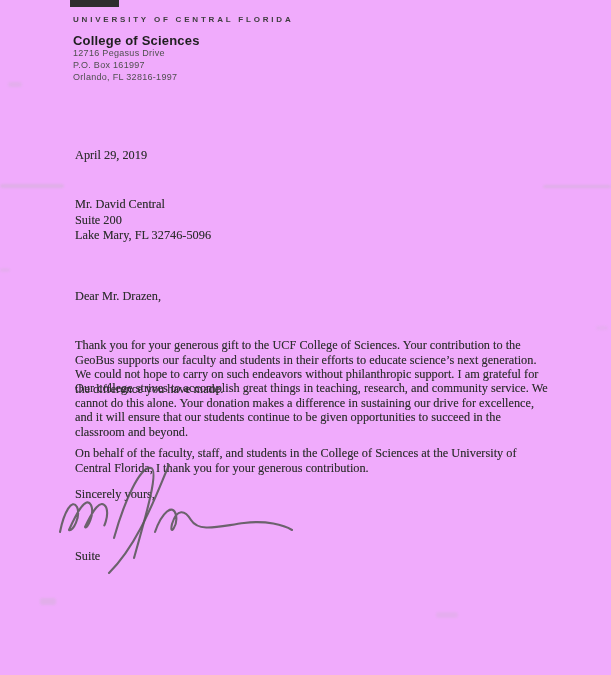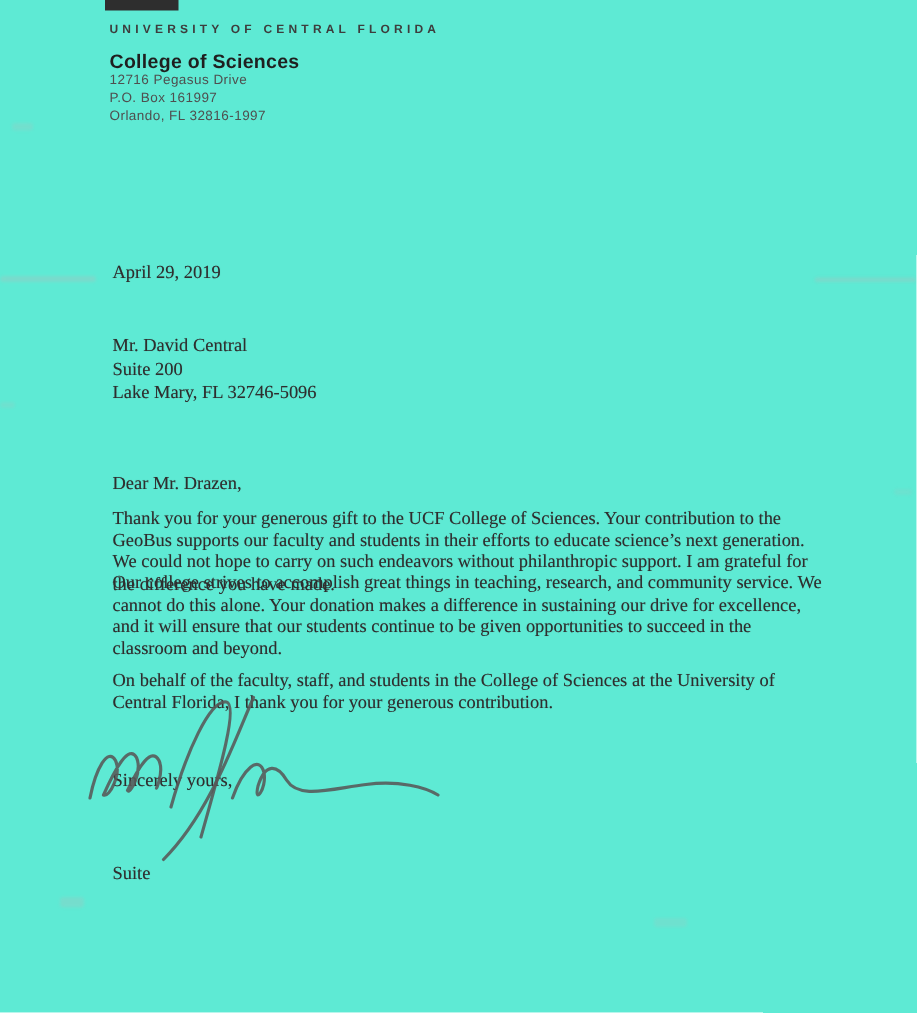--- a/index.html
+++ b/index.html
@@ -4,21 +4,21 @@
 <style>
   html, body {
     margin: 0;
     padding: 0;
     background: #ffffff;
   }
   .page {
     position: relative;
     width: 611px;
     height: 675px;
-    background: #5eead4;
+    background: #f0abfc;
     overflow: hidden;
     font-family: "Liberation Serif", serif;
     color: #2b2b2b;
   }
   
   .logo-bar {
     position: absolute;
     left: 70px; top: 0;
     width: 49px; height: 7px;
     background: #2e2e2e;
@@ -56,21 +56,20 @@
 
   
   .doc-text {
     position: absolute;
     left: 75px;
     width: 474px;
     font-size: 12.3px;
     line-height: 14.7px;
     color: #2e2e2e;
     text-shadow: 0 0 0.5px rgba(60,60,60,0.45);
-    margin-top: 26px;
   }
   .date { top: 148px; }
   .recipient { top: 197px; }
   .recipient .r-line { display: block; line-height: 15.5px; }
   .salutation { top: 289px; }
   .para { margin: 0; text-align: left; }
   .p1 { top: 311px; margin-top: 27px; }
   .p2 { top: 381px; }
   .p3 { top: 446px; }
   .valediction { top: 487px; }

